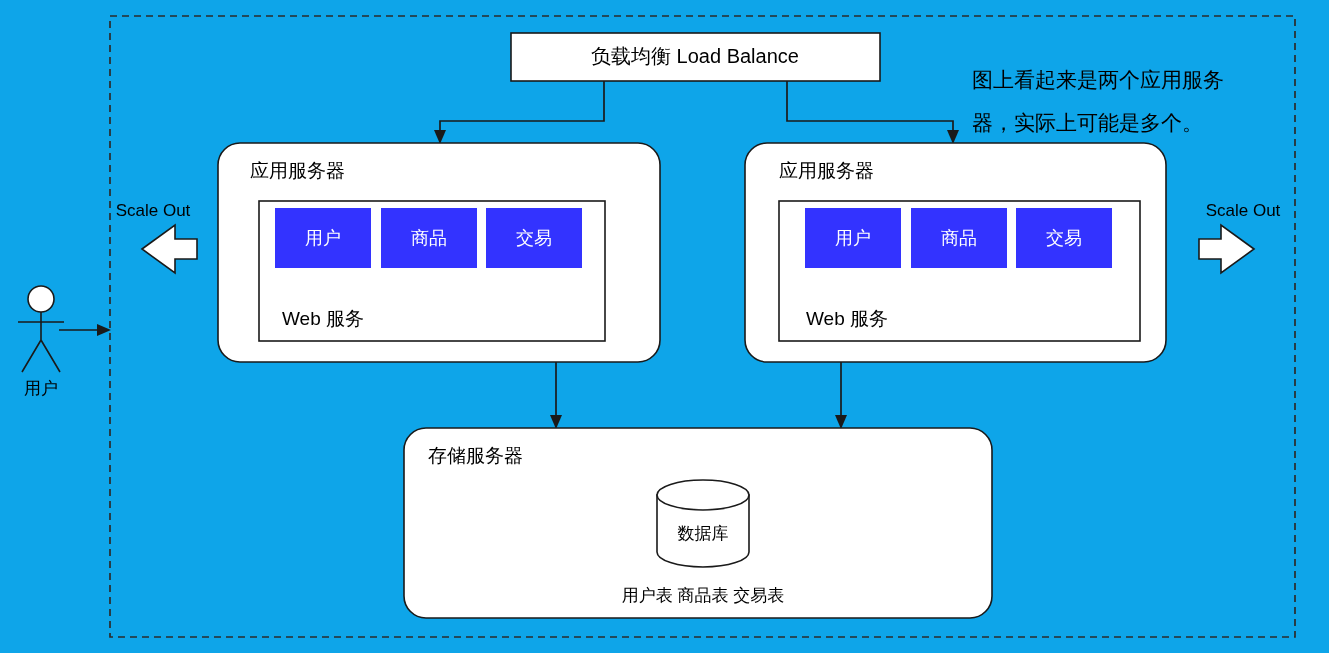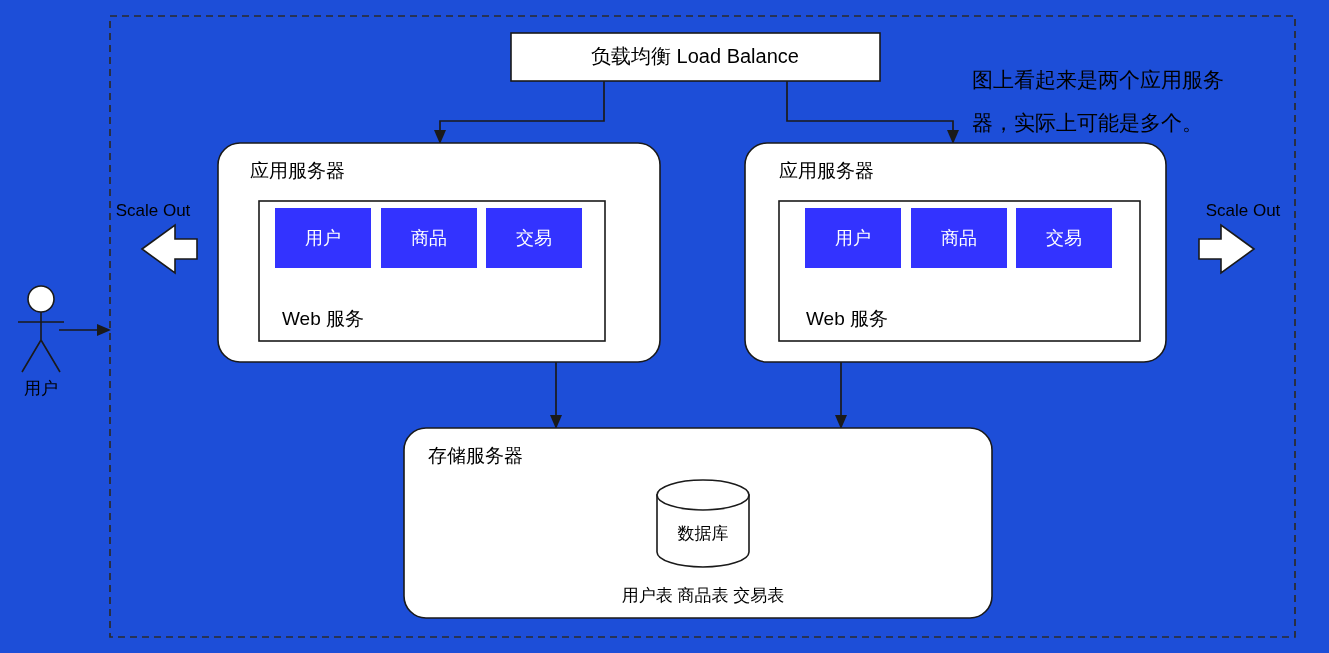--- a/index.html
+++ b/index.html
@@ -7,21 +7,21 @@
     padding: 0;
     background: #ffffff;
   }
   body {
     font-family: "Liberation Sans", "DejaVu Sans", sans-serif;
   }
   #canvas {
     position: relative;
     width: 1329px;
     height: 653px;
-    background: #1d4ed8;
+    background: #0ea5e9;
     overflow: hidden;
   }
   #diagram-svg {
     position: absolute;
     top: 0;
     left: 0;
     width: 1329px;
     height: 653px;
   }
   .stroke {

